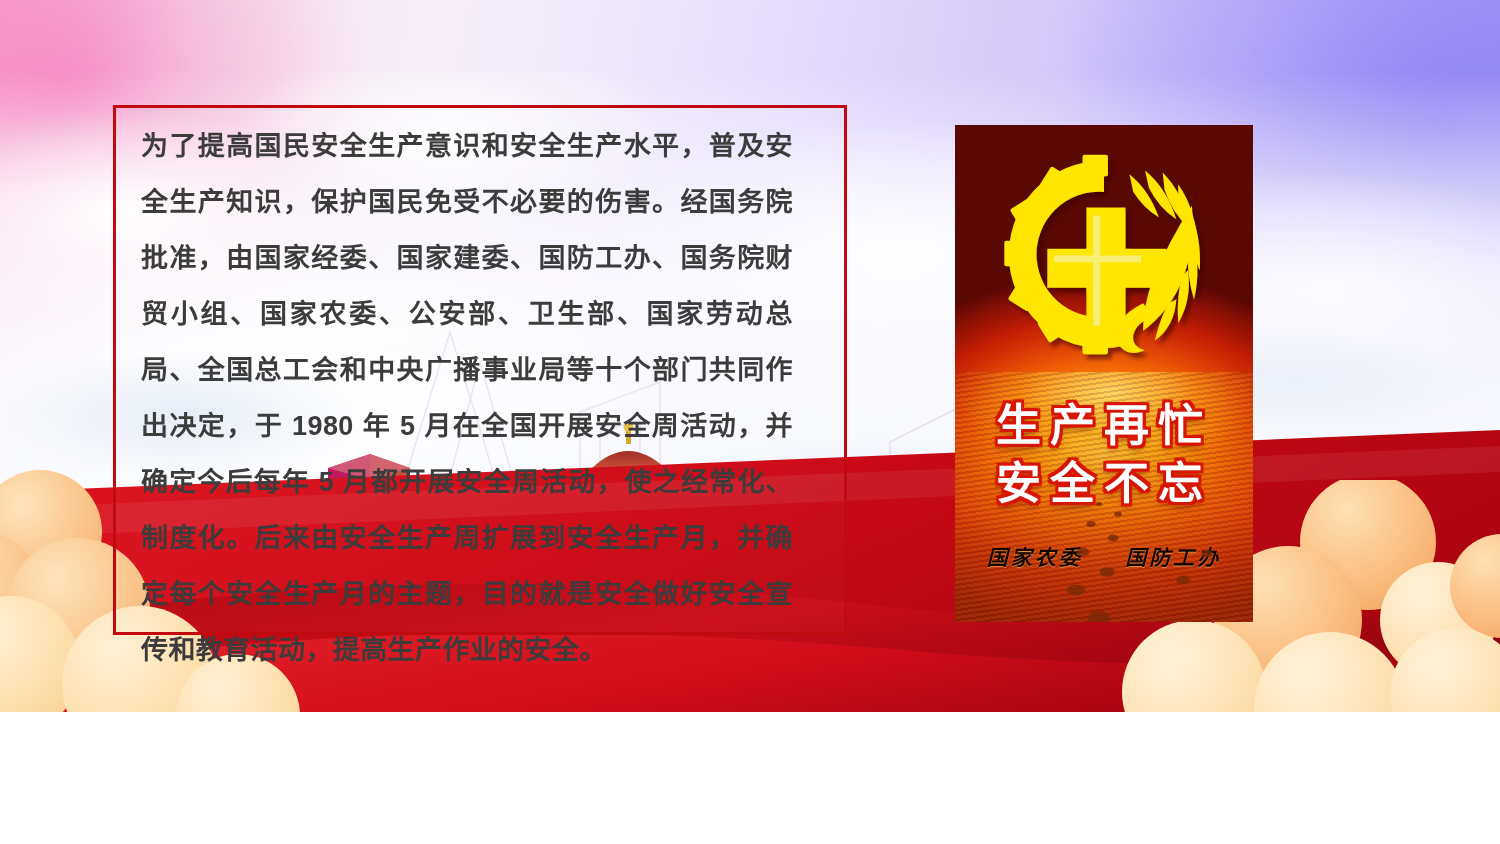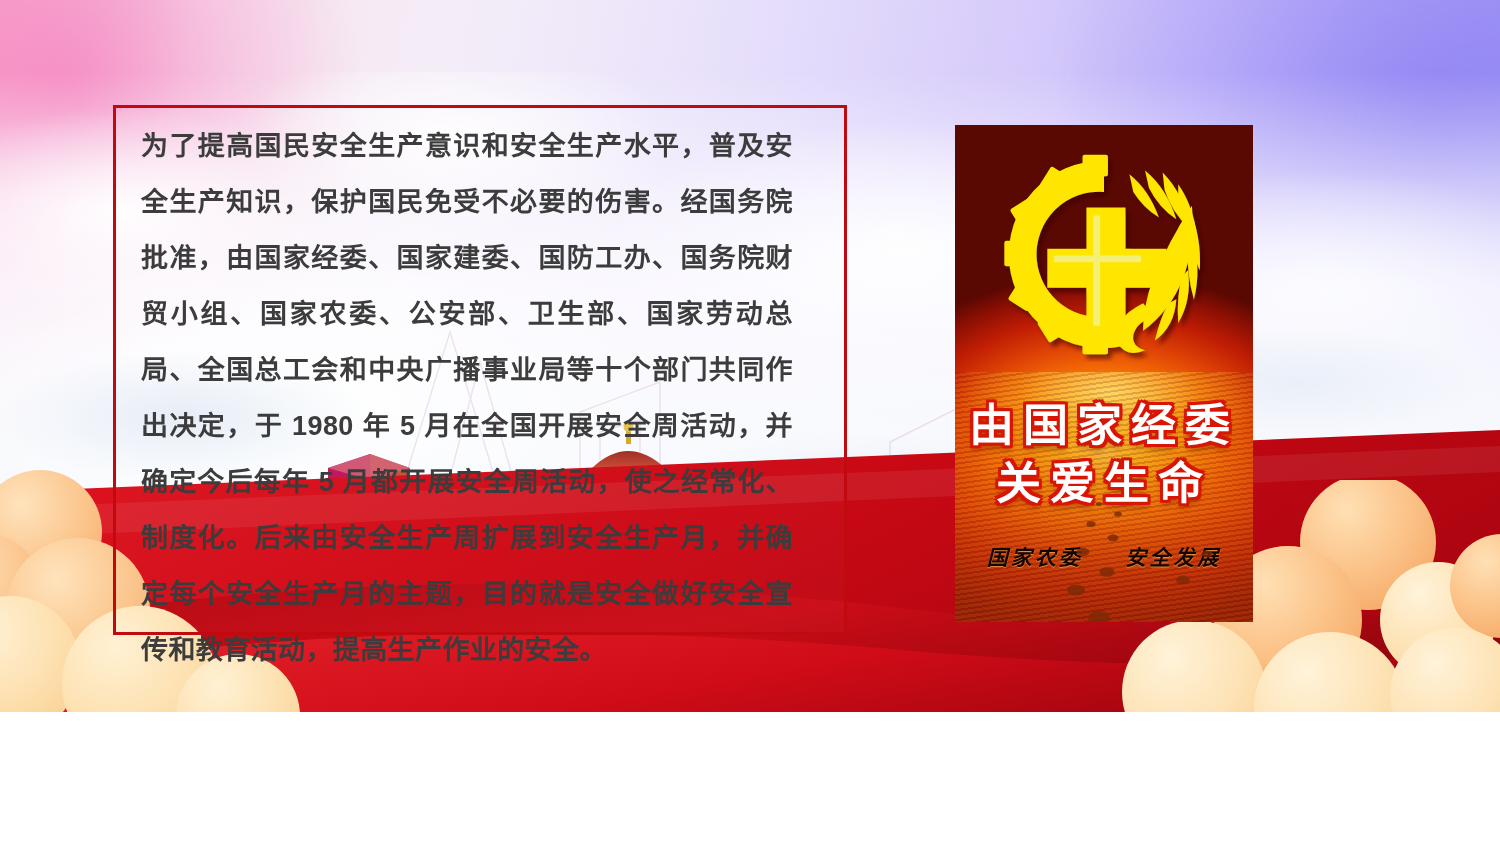--- a/index.html
+++ b/index.html
@@ -465,28 +465,28 @@
           <path d="M150 160 Q118 176 124 200 Q132 216 152 208 Q138 204 140 192 Q144 178 162 174 Z"></path>
         </g>
 
         <path d="M92 62 H132 V104 H174 V144 H132 V190 H92 V144 H52 V104 H92 Z" fill="#ffe600"></path>
 
         <path d="M99 70 H106 V111 H148 V118 H106 V183 H99 V118 H59 V111 H99 Z" fill="#f4f08a" opacity="0.85"></path>
       </g>
     </svg>
 
     <div class="poster-headline">
-      <span class="hl">由国家经委</span>
-      <span class="hl">关爱生命</span>
+      <span class="hl">生产再忙</span>
+      <span class="hl">安全不忘</span>
     </div>
 
     <div class="poster-subline">
       <span>国家农委</span>
       <span class="gap"></span>
-      <span>安全发展</span>
+      <span>国防工办</span>
     </div>
 
     <svg class="footprints" viewBox="0 0 298 200">
       <g fill="#7b2a06" opacity="0.8">
         <ellipse cx="144" cy="196" rx="11" ry="7"></ellipse>
         <ellipse cx="121" cy="168" rx="9" ry="5.6"></ellipse>
         <ellipse cx="152" cy="150" rx="7.6" ry="4.8"></ellipse>
         <ellipse cx="128" cy="130" rx="6.4" ry="4"></ellipse>
         <ellipse cx="158" cy="116" rx="5.4" ry="3.4"></ellipse>
         <ellipse cx="136" cy="102" rx="4.6" ry="2.9"></ellipse>

